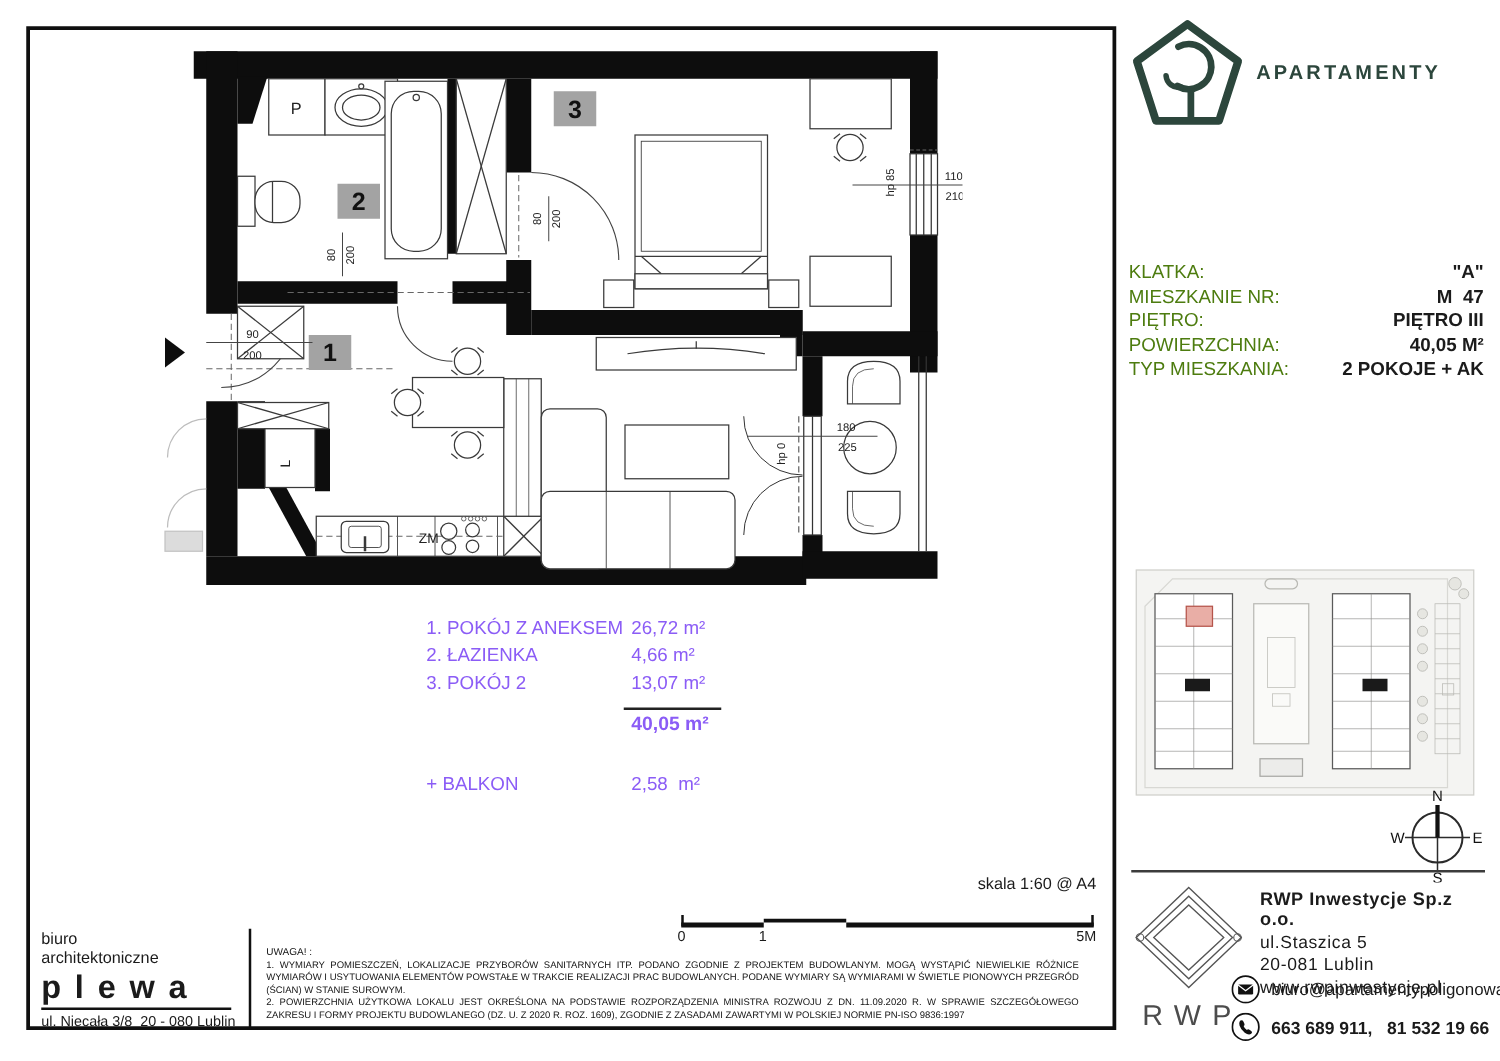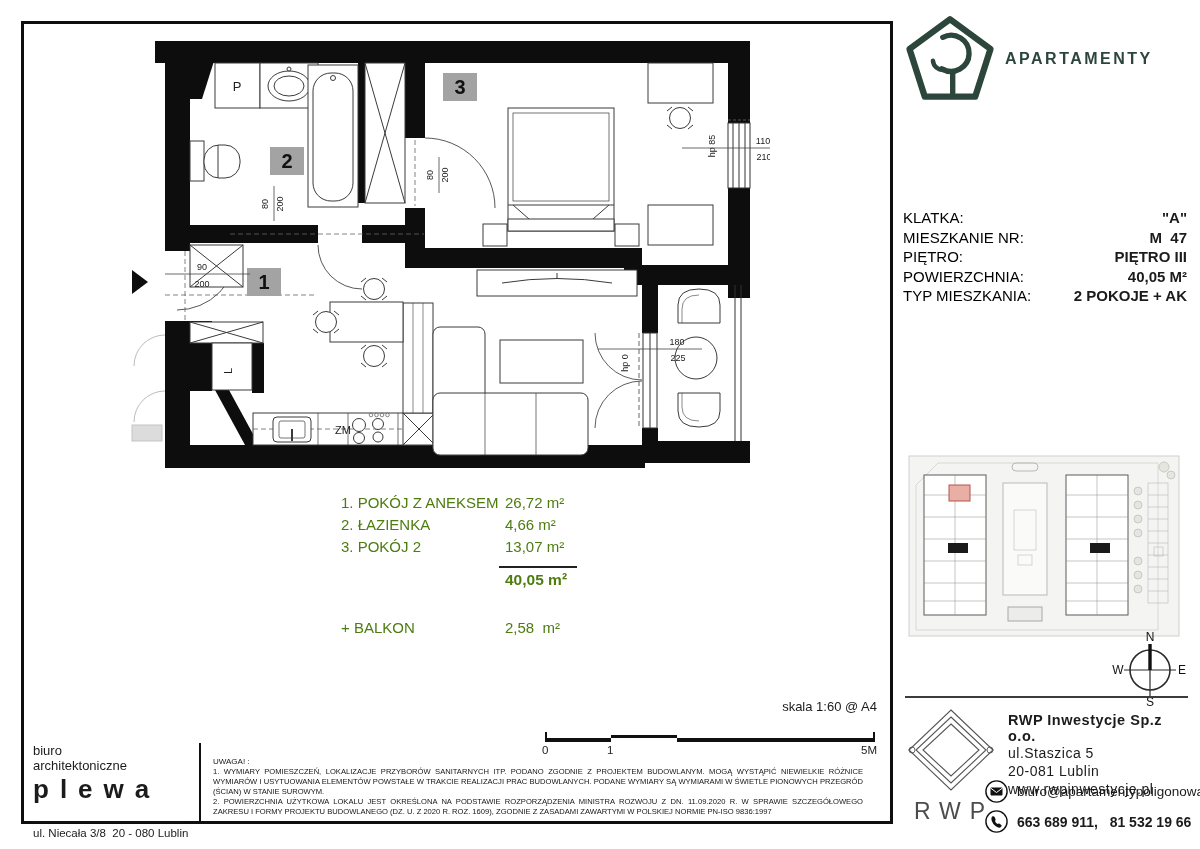--- a/index.html
+++ b/index.html
@@ -9,42 +9,42 @@
   
   #frame{left:21px;top:21px;width:866px;height:797px;border:3px solid #0f0f0f;}
   
   #brand{left:905px;top:14px;display:flex;align-items:flex-start;}
   #brand .txt{margin-left:10px;margin-top:36px;color:#2c463c;}
   #brand .l1{font-size:16px;font-weight:bold;letter-spacing:2.5px;}
   #brand .l2{font-size:27px;font-weight:bold;letter-spacing:.5px;margin-top:2px;}
   
   #info{left:903px;top:208px;width:284px;}
   #info .row{display:flex;justify-content:space-between;font-size:15px;line-height:19.5px;}
-  #info .lab{color:#000000;}
+  #info .lab{color:#4d7c0f;}
   #info .val{font-weight:bold;white-space:pre;}
   
-  #areas{left:341px;top:492px;width:252px;font-size:15px;color:#4d7c0f;}
+  #areas{left:341px;top:492px;width:252px;font-size:15px;color:#8b5cf6;}
   #areas .row{display:flex;line-height:22px;}
   #areas .nm{width:164px;}
   #areas .vl{white-space:pre;}
   #areas .sumline{margin-left:158px;width:78px;border-top:2px solid #222;margin-top:8px;}
   #areas .total{margin-left:164px;font-weight:bold;margin-top:3px;font-size:15.5px;}
   #areas .balk{display:flex;margin-top:30px;}
   
   #scale{left:545px;top:699px;width:332px;font-size:11px;}
   #scale .cap{text-align:right;font-weight:normal;font-size:13px;margin-bottom:20px;}
   #scale .bar{position:relative;height:10px;}
   #scale .seg{position:absolute;height:3.5px;background:#101010;}
   #scale .tick{position:absolute;width:2px;height:9px;background:#101010;top:-2px;}
   #scale .lbls{position:relative;height:13px;font-size:11.5px;}
   
   #plewa{left:33px;top:743px;width:152px;height:79px;border-right:2px solid #111;padding-right:14px;}
   #plewa .l1{display:flex;justify-content:space-between;font-size:13px;flex-direction:column;}
   #plewa .nm{font-size:26px;font-weight:bold;letter-spacing:11px;border-bottom:2px solid #111;
-             padding-bottom:16px;margin-top:1px;white-space:nowrap;}
+             padding-bottom:1px;margin-top:1px;white-space:nowrap;}
   #plewa .ad{font-size:11.5px;margin-top:4px;white-space:pre;}
   
   #notes{left:213px;top:757px;width:650px;color:#141414;}
   #notes .t{font-size:8px;font-weight:normal;}
   #notes p{margin:1px 0 0 0;font-size:7.6px;line-height:9.8px;text-align:justify;}
   
   #divider{left:905px;top:696px;width:283px;height:2px;background:#3c3c3c;}
   #rwplogo{left:901px;top:708px;width:100px;text-align:center;}
   #rwplogo .t{font-size:23px;letter-spacing:9px;color:#4c4c4c;margin-top:2px;margin-left:6px;}
   #devinfo{left:1008px;top:712px;width:182px;}

